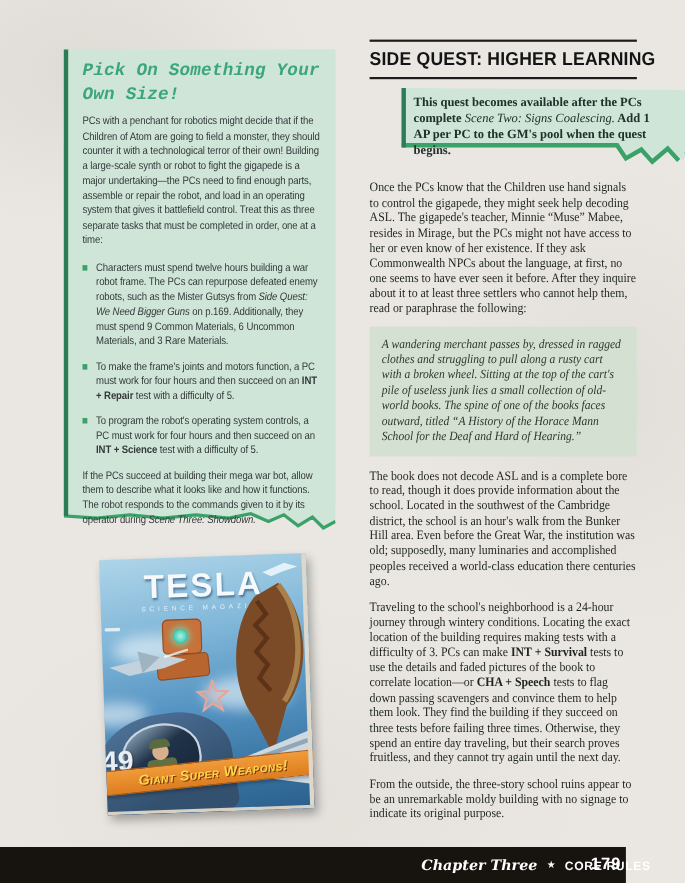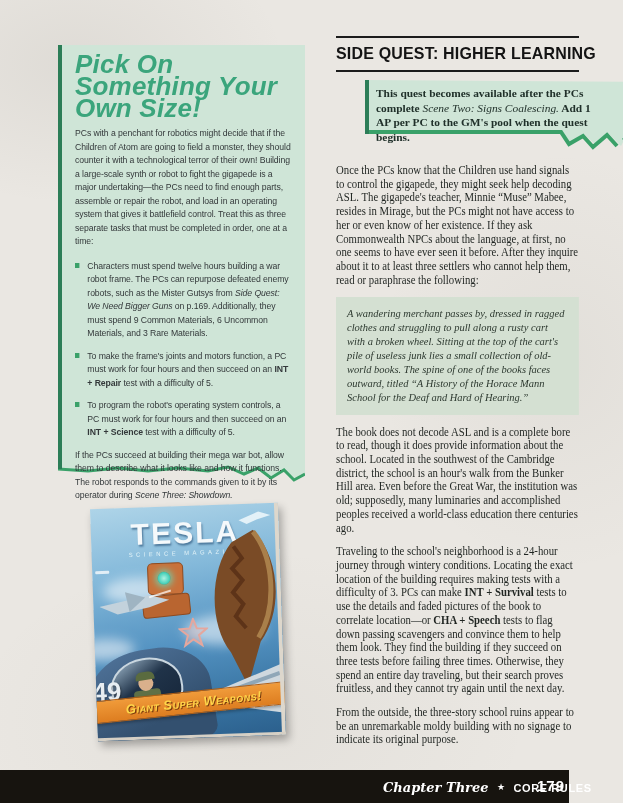--- a/index.html
+++ b/index.html
@@ -12,22 +12,22 @@
           #eae7e2;}
   .b{font-weight:bold;}
   .i{font-style:italic;}
 
   
   .green-box{position:absolute;left:58px;top:45px;width:247px;height:444px;}
   .green-box .fill{position:absolute;left:0;top:0;width:247px;height:416px;background:#cfe5d7;}
   .green-box .accent{position:absolute;left:0;top:0;width:4px;height:424px;background:#2c7d57;}
   .green-box svg.torn{position:absolute;left:0;top:415px;width:247px;height:34px;display:block;}
   .box-content{position:relative;padding:8px 12px 0 17px;}
-  .box-title{margin:0 0 7px 0;font-family:Liberation Sans, sans-serif;font-style:italic;font-weight:bold;
-             font-size:26px;line-height:22px;color:#3ba57c;letter-spacing:.2px;}
+  .box-title{margin:0 0 7px 0;font-family:Liberation Mono, monospace;font-style:italic;font-weight:bold;
+             font-size:16px;line-height:22px;color:#3ba57c;letter-spacing:.2px;}
   .condense-l{transform:scaleX(.88);transform-origin:0 0;width:113.6%;
               font-size:9.9px;line-height:13.5px;color:#33383a;letter-spacing:-.1px;}
   .condense-l p{margin:0 0 9px 0;}
   .box-bullets{list-style:none;margin:11px 0 9px 0;padding:0;}
   .box-bullets li{position:relative;padding-left:14px;margin-bottom:9px;}
   .box-bullets li .sq{position:absolute;left:0;top:4px;width:5px;height:5px;background:#3aa169;}
 
   
   .magazine{position:absolute;left:94px;top:506px;width:188px;height:232px;transform:rotate(-2deg);
             background:linear-gradient(172deg,#aed4e8 0%,#84b9da 28%,#5493c2 58%,#36719f 85%,#2b5f8c 100%);

